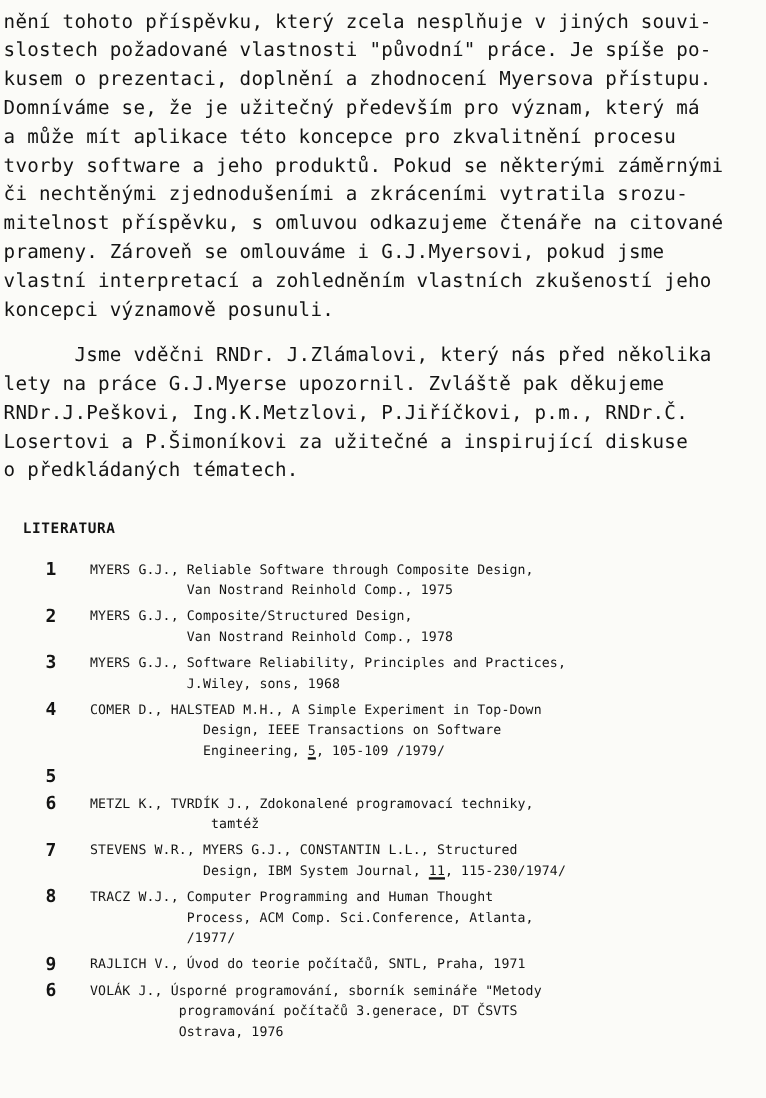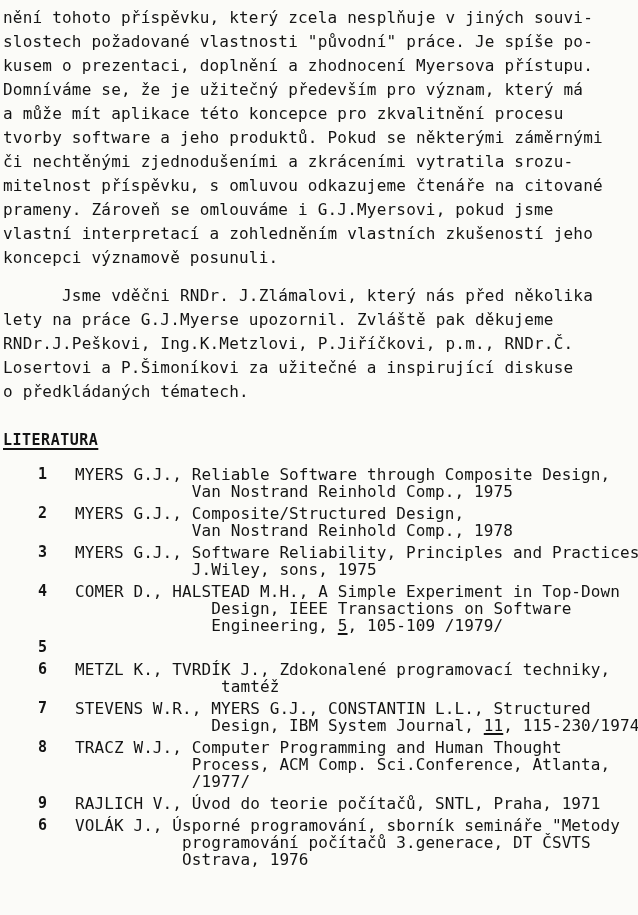--- a/index.html
+++ b/index.html
@@ -33,47 +33,47 @@
     font-size: 16px;
     line-height: 24px;
     letter-spacing: 0.2px;
   }
   .para-2 {
     margin-top: 14px;
   }
   .heading {
     display: inline-block;
     margin-top: 26px;
-    font-size: 15px;
+    font-size: 12px;
     line-height: 20px;
-    text-decoration: underline;
     text-underline-offset: 3px;
     text-decoration-thickness: 2px;
     letter-spacing: 0.5px;
+    margin-left: 16px;
   }
   .refs {
     margin-top: 16px;
     display: flex;
     flex-direction: column;
     gap: 5px;
   }
   .ref-row {
     display: flex;
     align-items: flex-start;
   }
   .ref-num {
     flex: none;
     width: 44px;
     text-align: right;
     font-size: 15px;
     line-height: 17px;
   }
   .ref-body {
     margin-left: 28px;
-    font-size: 16px;
+    font-size: 11px;
     line-height: 17px;
     letter-spacing: 0.1px;
   }
   .u {
     text-decoration: underline;
     text-underline-offset: 2px;
     text-decoration-thickness: 2px;
   }
 </style>
 </head>
@@ -107,21 +107,21 @@
             Van Nostrand Reinhold Comp., 1975</span></pre>
       </div>
       <div class="ref-row">
         <span class="ref-num">2</span>
         <pre class="ref-body"><span>MYERS G.J., Composite/Structured Design,
             Van Nostrand Reinhold Comp., 1978</span></pre>
       </div>
       <div class="ref-row">
         <span class="ref-num">3</span>
         <pre class="ref-body"><span>MYERS G.J., Software Reliability, Principles and Practices,
-            J.Wiley, sons, 1975</span></pre>
+            J.Wiley, sons, 1968</span></pre>
       </div>
       <div class="ref-row">
         <span class="ref-num">4</span>
         <pre class="ref-body"><span>COMER D., HALSTEAD M.H., A Simple Experiment in Top-Down
               Design, IEEE Transactions on Software
               Engineering, </span><span class="u">5</span><span>, 105-109 /1979/</span></pre>
       </div>
       <div class="ref-row">
         <span class="ref-num">5</span>
       </div>

